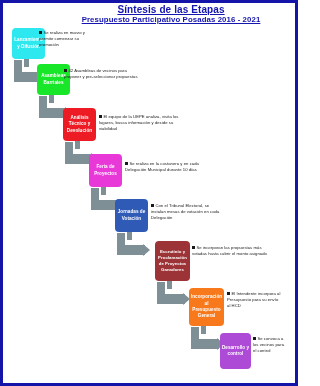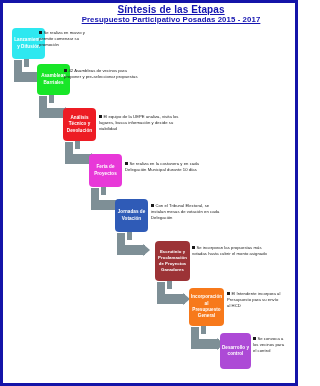--- a/index.html
+++ b/index.html
@@ -113,21 +113,21 @@
     width: 5px;
   }
 </style>
 </head>
 <body>
 
 <div id="canvas">
 
   <div class="title-block">
     <div class="title-line">Síntesis de las Etapas</div>
-    <div class="title-line second">Presupuesto Participativo Posadas 2015 - 2017</div>
+    <div class="title-line second">Presupuesto Participativo Posadas 2016 - 2021</div>
   </div>
 
   <div class="step" style="left:12px; top:28px; width:33px; height:31px; background:#2ee8f0;">
     <span class="step-label">Lanzamiento y Difusión</span>
   </div>
   <div class="desc" style="left:39px; top:30px; width:52px;">
     <span class="bullet"></span><span>Se realiza en marzo y permite comenzar su promoción</span>
   </div>
 
   <div class="stub" style="left:24px; top:59px; height:8px;"></div>

